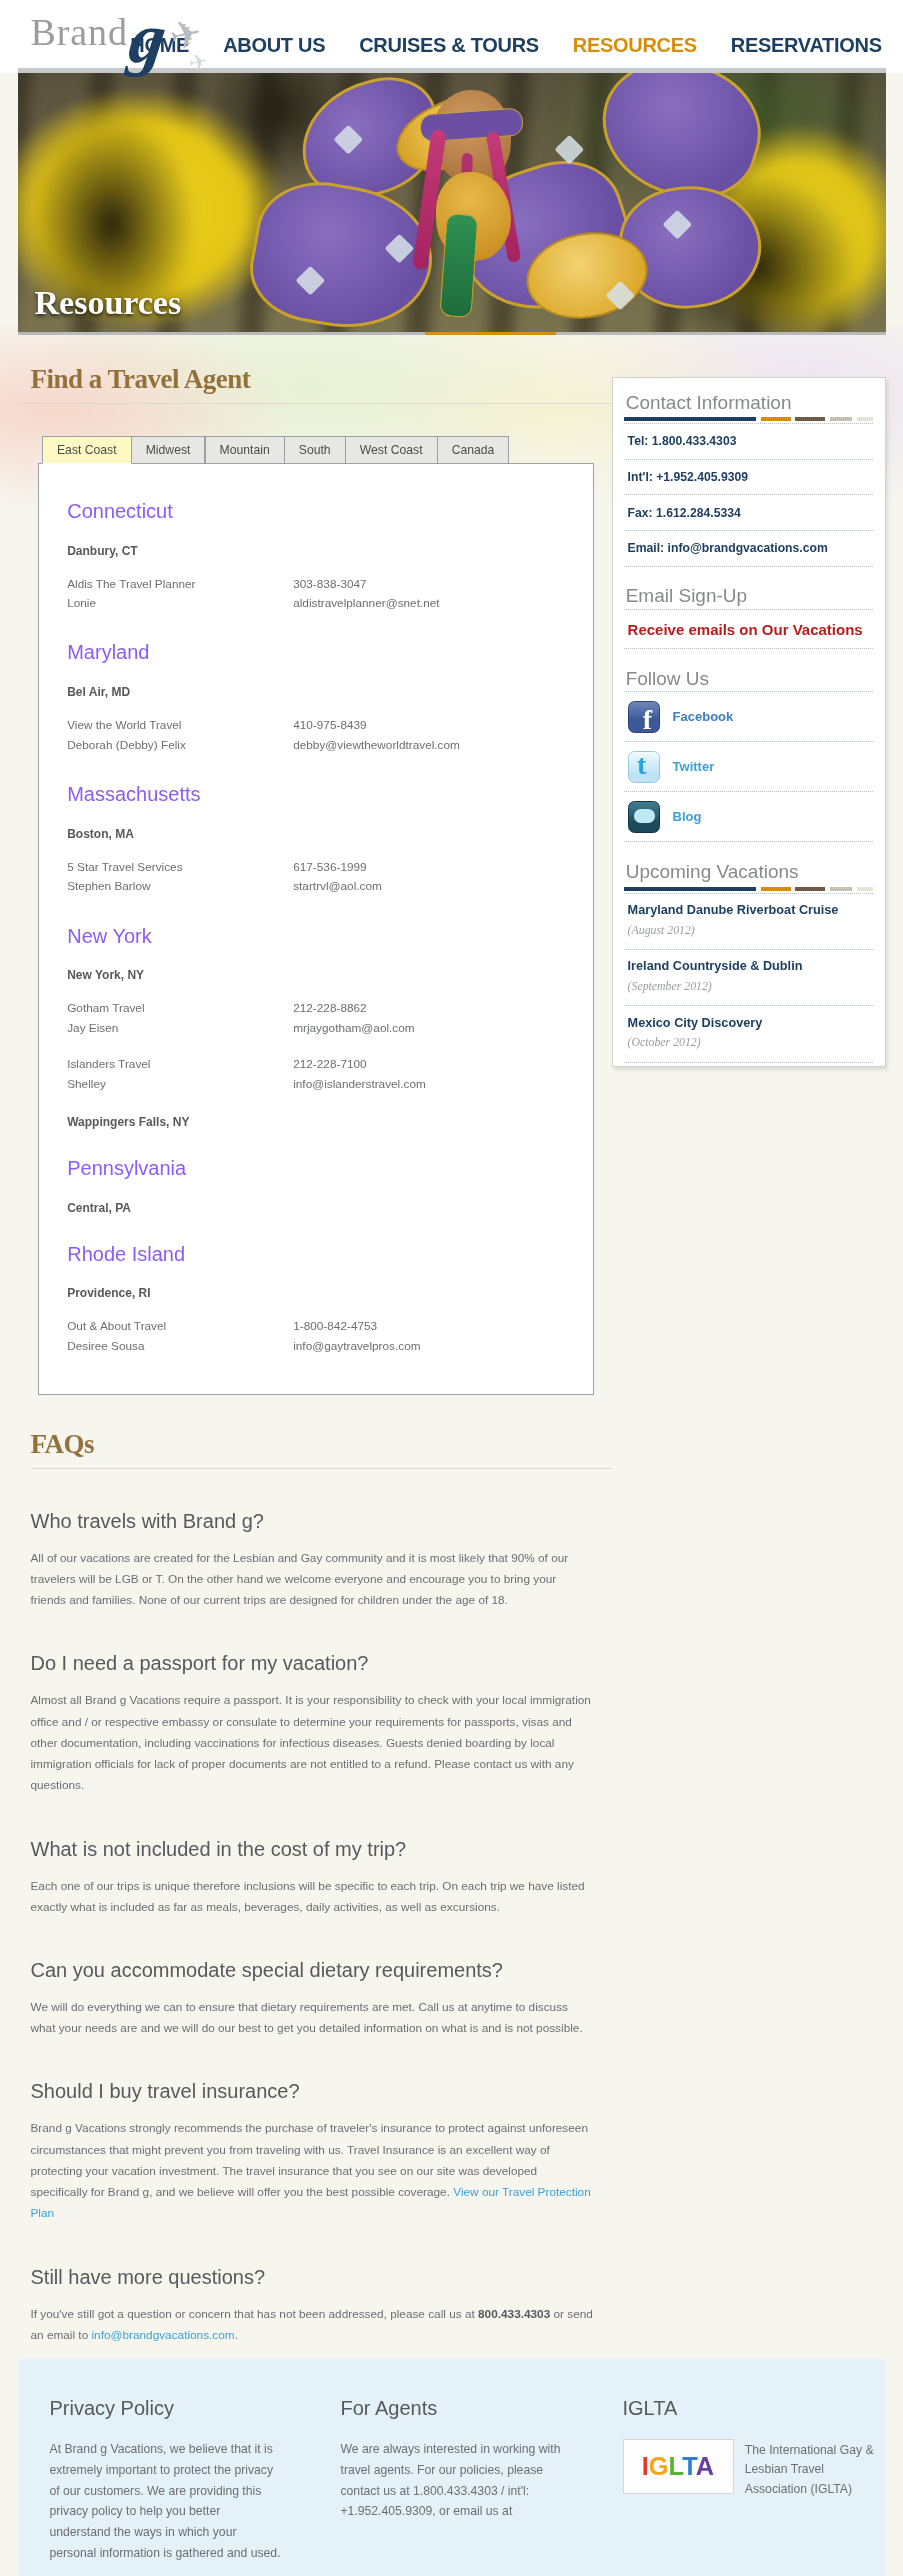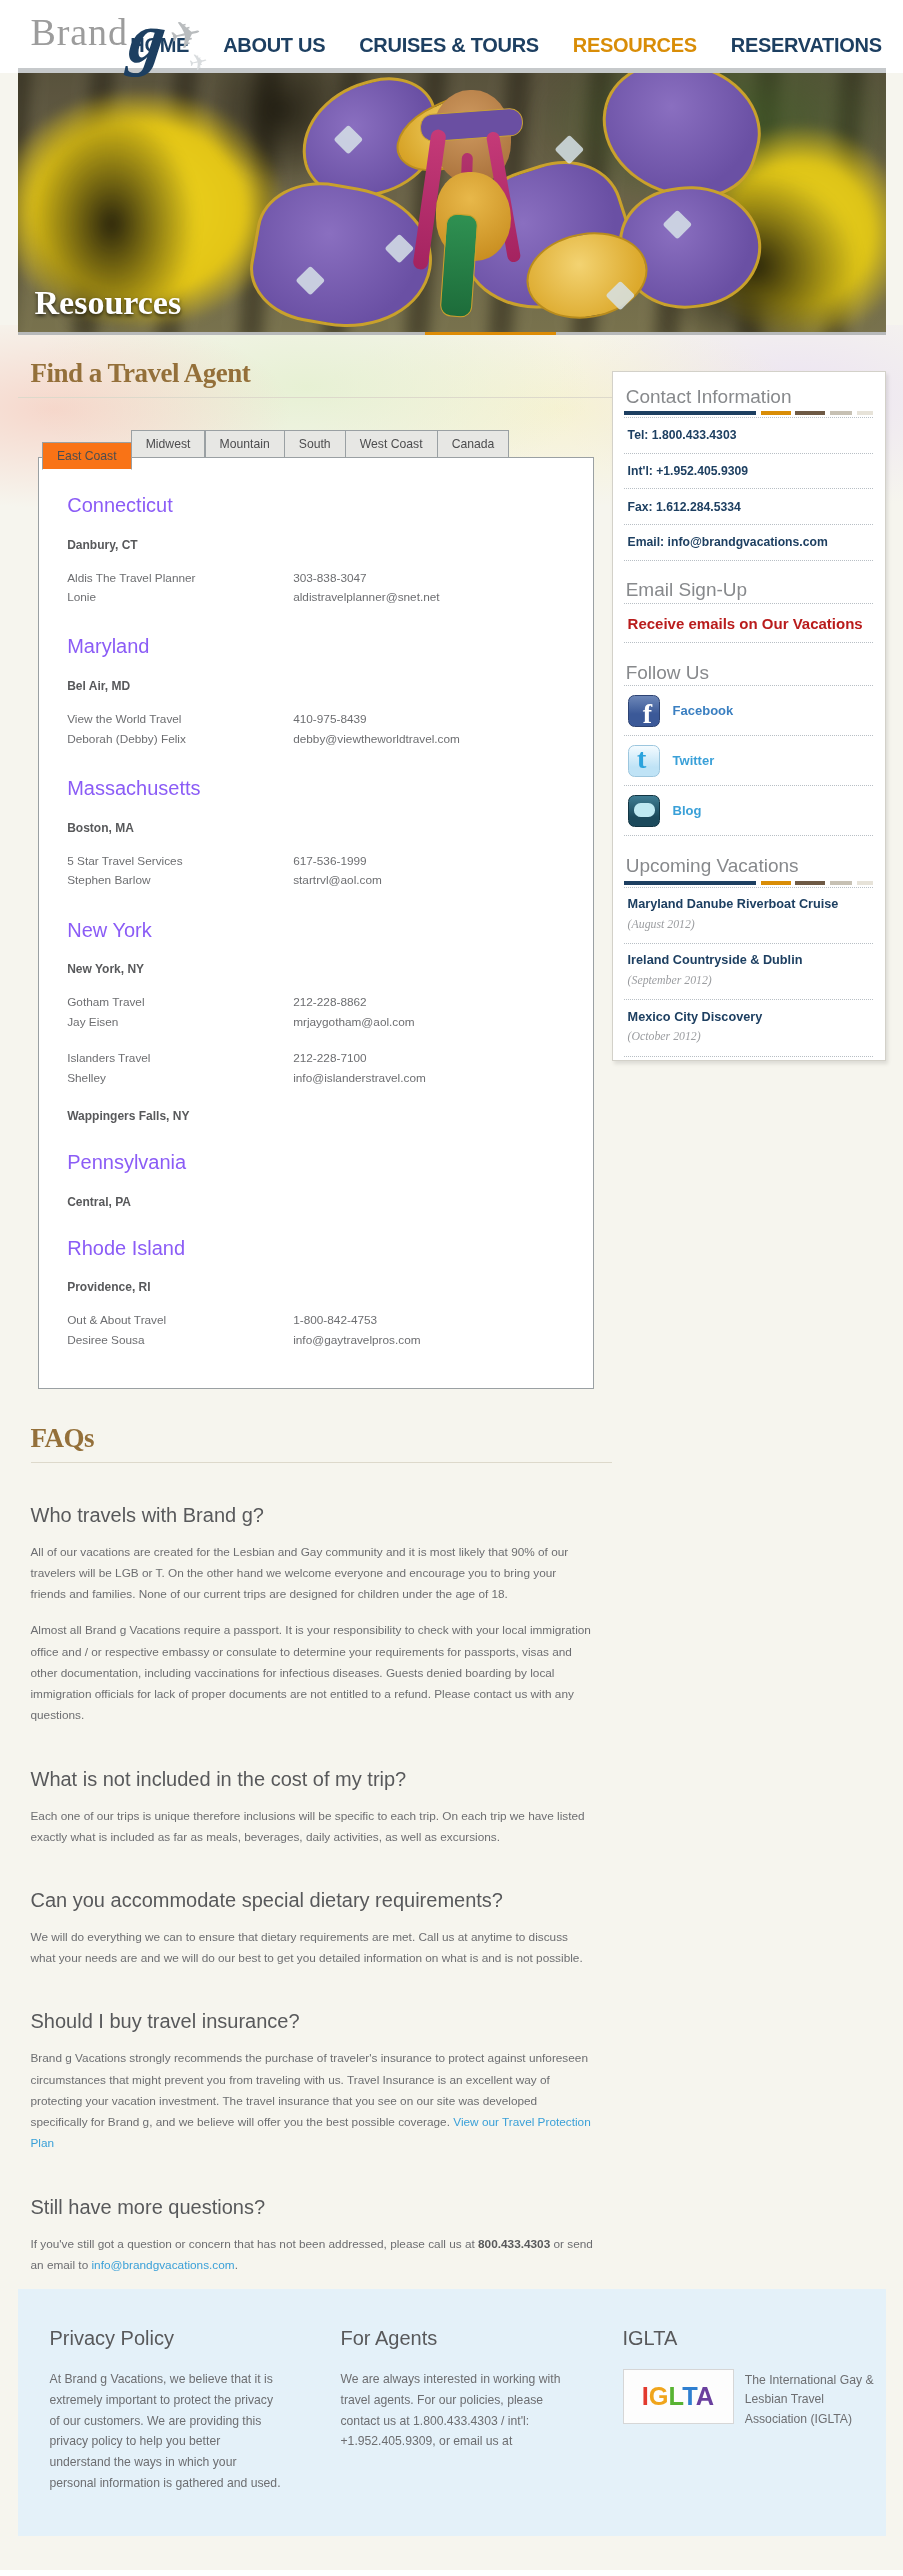--- a/index.html
+++ b/index.html
@@ -98,39 +98,39 @@
   .d4 { left:649px; top:141px; } .d5 { left:282px; top:197px; } .d6 { left:592px; top:212px; }
   .hero-title {
     position:absolute; left:17px; bottom:9.4px; color:#fff; font-size:34px;
     font-family:"Liberation Serif", serif; font-weight:bold; text-shadow:0 1.9px 3.8px rgba(0,0,0,.65);
     z-index: 5;
   }
   .hero-strip { width:868px; margin:0 auto; height:3.8px; background:#b7b9ba; position:relative; }
   .hero-strip .orange { position:absolute; left:47%; width:15%; top:0; bottom:0; background:#dd8c06; }
 
   
-  .content { width: 868px; margin: 0 auto; display:flex; position:relative; }
+  .content { width: 868px; margin: 6px auto; display:flex; position:relative; }
   .main-col { width: 594px; padding-top: 22.6px; }
   .side-col { width: 274px; margin-left: 0; padding-top: 36px; }
 
   .section-title {
     font-family:"Liberation Serif", serif; font-size: 27px; color:#94703a;
     font-weight: bold; letter-spacing:-0.5px; padding-left: 13px;
   }
   .title-rule { border:none; border-top:0.9px solid #ddd9cb; margin: 7.5px 0 0 0; }
 
   
   .ta-wrap { padding-left: 20.7px; }
   .tabs { display:flex; margin-top: 32px; position:relative; z-index:2; padding-left: 3.8px; }
   .tab {
     border:0.9px solid #9aa0a3; background:#e7e7e4; color:#4d4d4f;
     font-size:12.2px; padding: 6.6px 14px 5.6px; margin-left:-0.9px; cursor:pointer; white-space:nowrap;
   }
   .tab:first-child { margin-left:0; }
-  .tab.active { background:#f97316; border-bottom-color:#fff; position:relative; top:12px; }
+  .tab.active { background:#fef9c3; border-bottom-color:#fff; position:relative; top:0; }
   .panel {
     width: 556px; background:#fff; border:0.9px solid #9aa0a3; margin-top:-0.9px;
     padding: 36px 28px 38px 28px; position:relative; z-index:1;
   }
   .state-name { font-size:20px; color:#8b5cf6; font-weight:normal; margin: 28px 0 0 0; }
   .state-name.first { margin-top: 0; }
   .city-name { font-size:12px; font-weight:bold; color:#58595b; margin-top: 20.7px; }
   .agent { display:grid; grid-template-columns: 226px 1fr; margin-top: 17px; font-size:11.8px; line-height:1.65; color:#6d6e71; }
 
   
@@ -324,20 +324,21 @@
         </div>
       </div>
 
       <div class="faq-wrap">
         <h2 class="section-title" style="padding-left:0">FAQs</h2>
         <hr class="title-rule">
 
         <h3 class="faq-q">Who travels with Brand g?</h3>
         <p class="faq-a">All of our vacations are created for the Lesbian and Gay community and it is most likely that 90% of our travelers will be LGB or T. On the other hand we welcome everyone and encourage you to bring your friends and families. None of our current trips are designed for children under the age of 18.</p>
 
+        <h3 class="faq-q">Do I need a passport for my vacation?</h3>
         <p class="faq-a">Almost all Brand g Vacations require a passport. It is your responsibility to check with your local immigration office and / or respective embassy or consulate to determine your requirements for passports, visas and other documentation, including vaccinations for infectious diseases. Guests denied boarding by local immigration officials for lack of proper documents are not entitled to a refund. Please contact us with any questions.</p>
 
         <h3 class="faq-q">What is not included in the cost of my trip?</h3>
         <p class="faq-a">Each one of our trips is unique therefore inclusions will be specific to each trip. On each trip we have listed exactly what is included as far as meals, beverages, daily activities, as well as excursions.</p>
 
         <h3 class="faq-q">Can you accommodate special dietary requirements?</h3>
         <p class="faq-a">We will do everything we can to ensure that dietary requirements are met. Call us at anytime to discuss what your needs are and we will do our best to get you detailed information on what is and is not possible.</p>
 
         <h3 class="faq-q">Should I buy travel insurance?</h3>
         <p class="faq-a"><span>Brand g Vacations strongly recommends the purchase of traveler's insurance to protect against unforeseen circumstances that might prevent you from traveling with us. Travel Insurance is an excellent way of protecting your vacation investment. The travel insurance that you see on our site was developed specifically for Brand g, and we believe will offer you the best possible coverage. </span><span class="inline-link">View our Travel Protection Plan</span></p>

